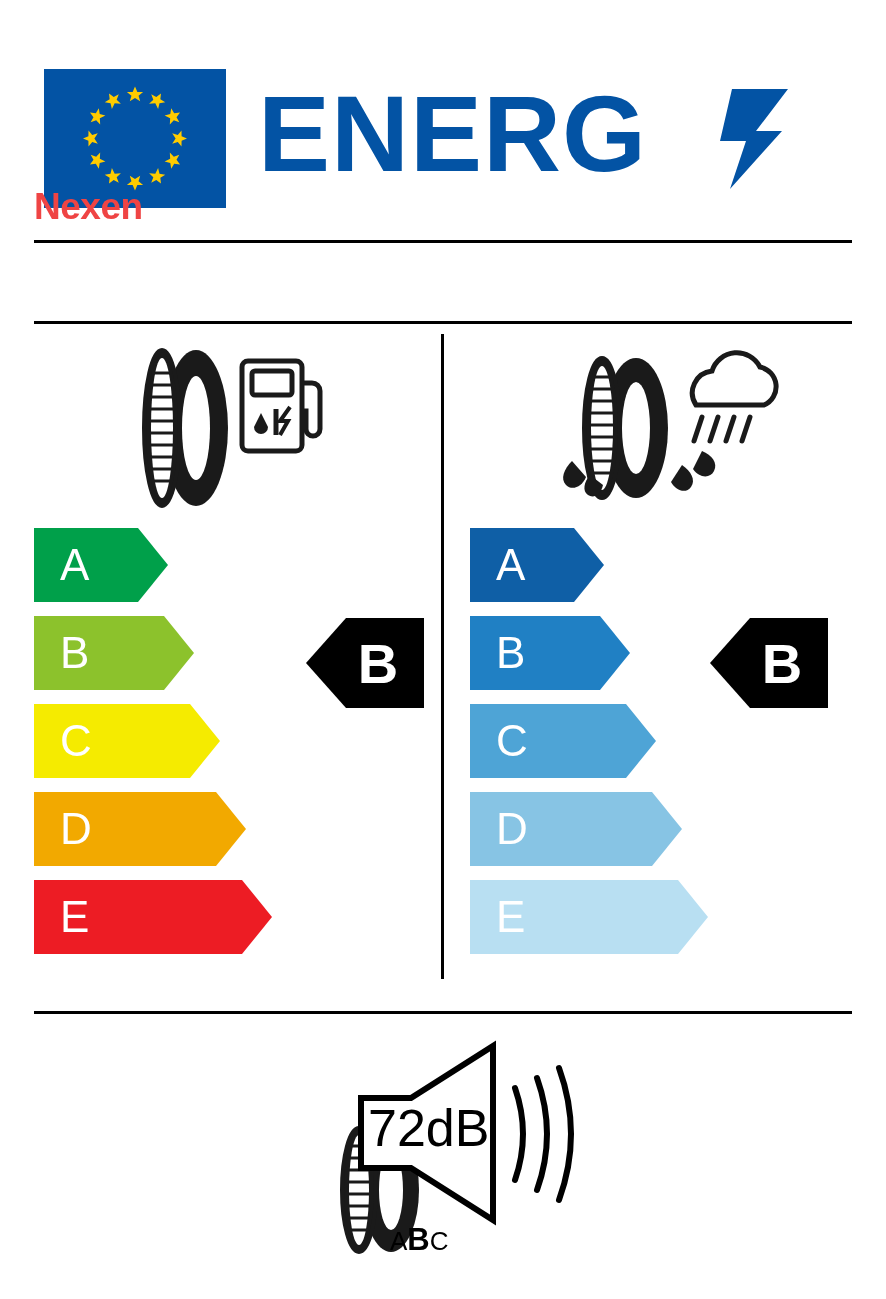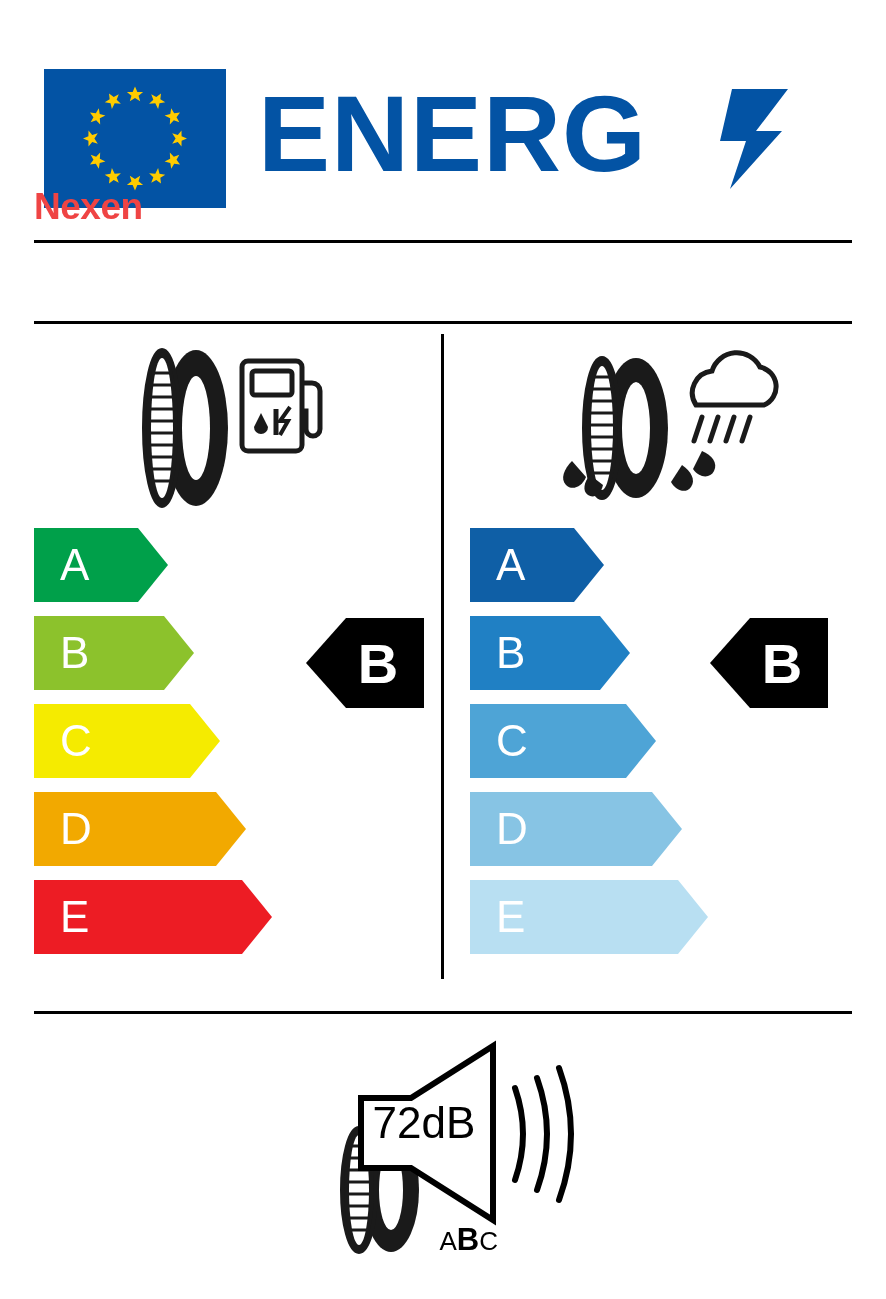--- a/index.html
+++ b/index.html
@@ -150,29 +150,29 @@
     color: #ffffff;
   }
 
   
   #noise-db {
     position: absolute;
     left: 368px;
     top: 1098px;
     width: 112px;
     text-align: center;
-    font-size: 44px;
+    font-size: 52px;
     color: #000;
   }
   #noise-class {
     position: absolute;
-    left: 398px;
+    left: 390px;
     top: 1222px;
     width: 100px;
-    text-align: right;
+    text-align: left;
     font-size: 26px;
     color: #000;
     letter-spacing: 0px;
   }
   #noise-class .sel {
     font-size: 31px;
     font-weight: bold;
   }
 </style>
 </head>

